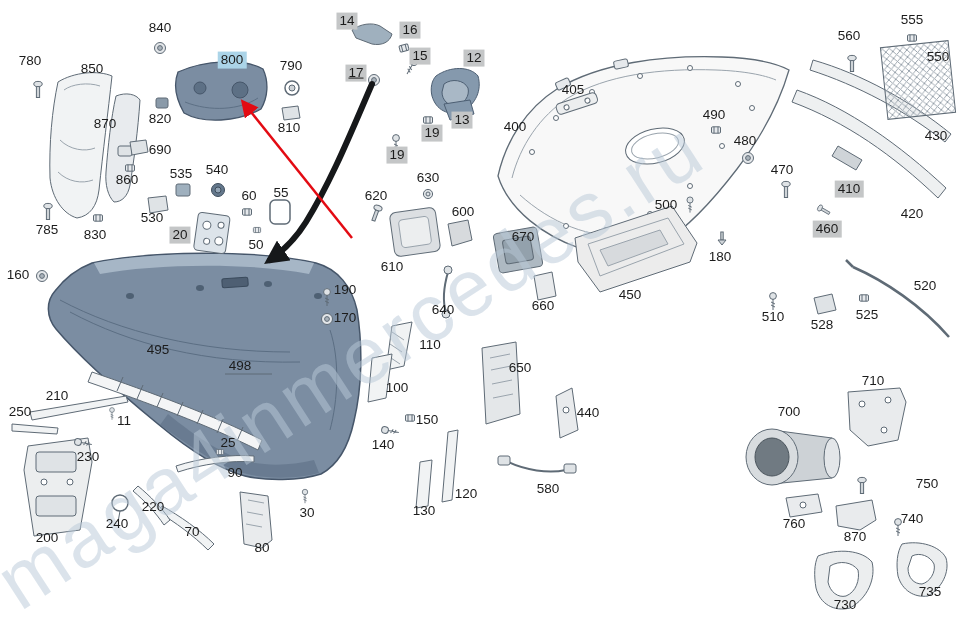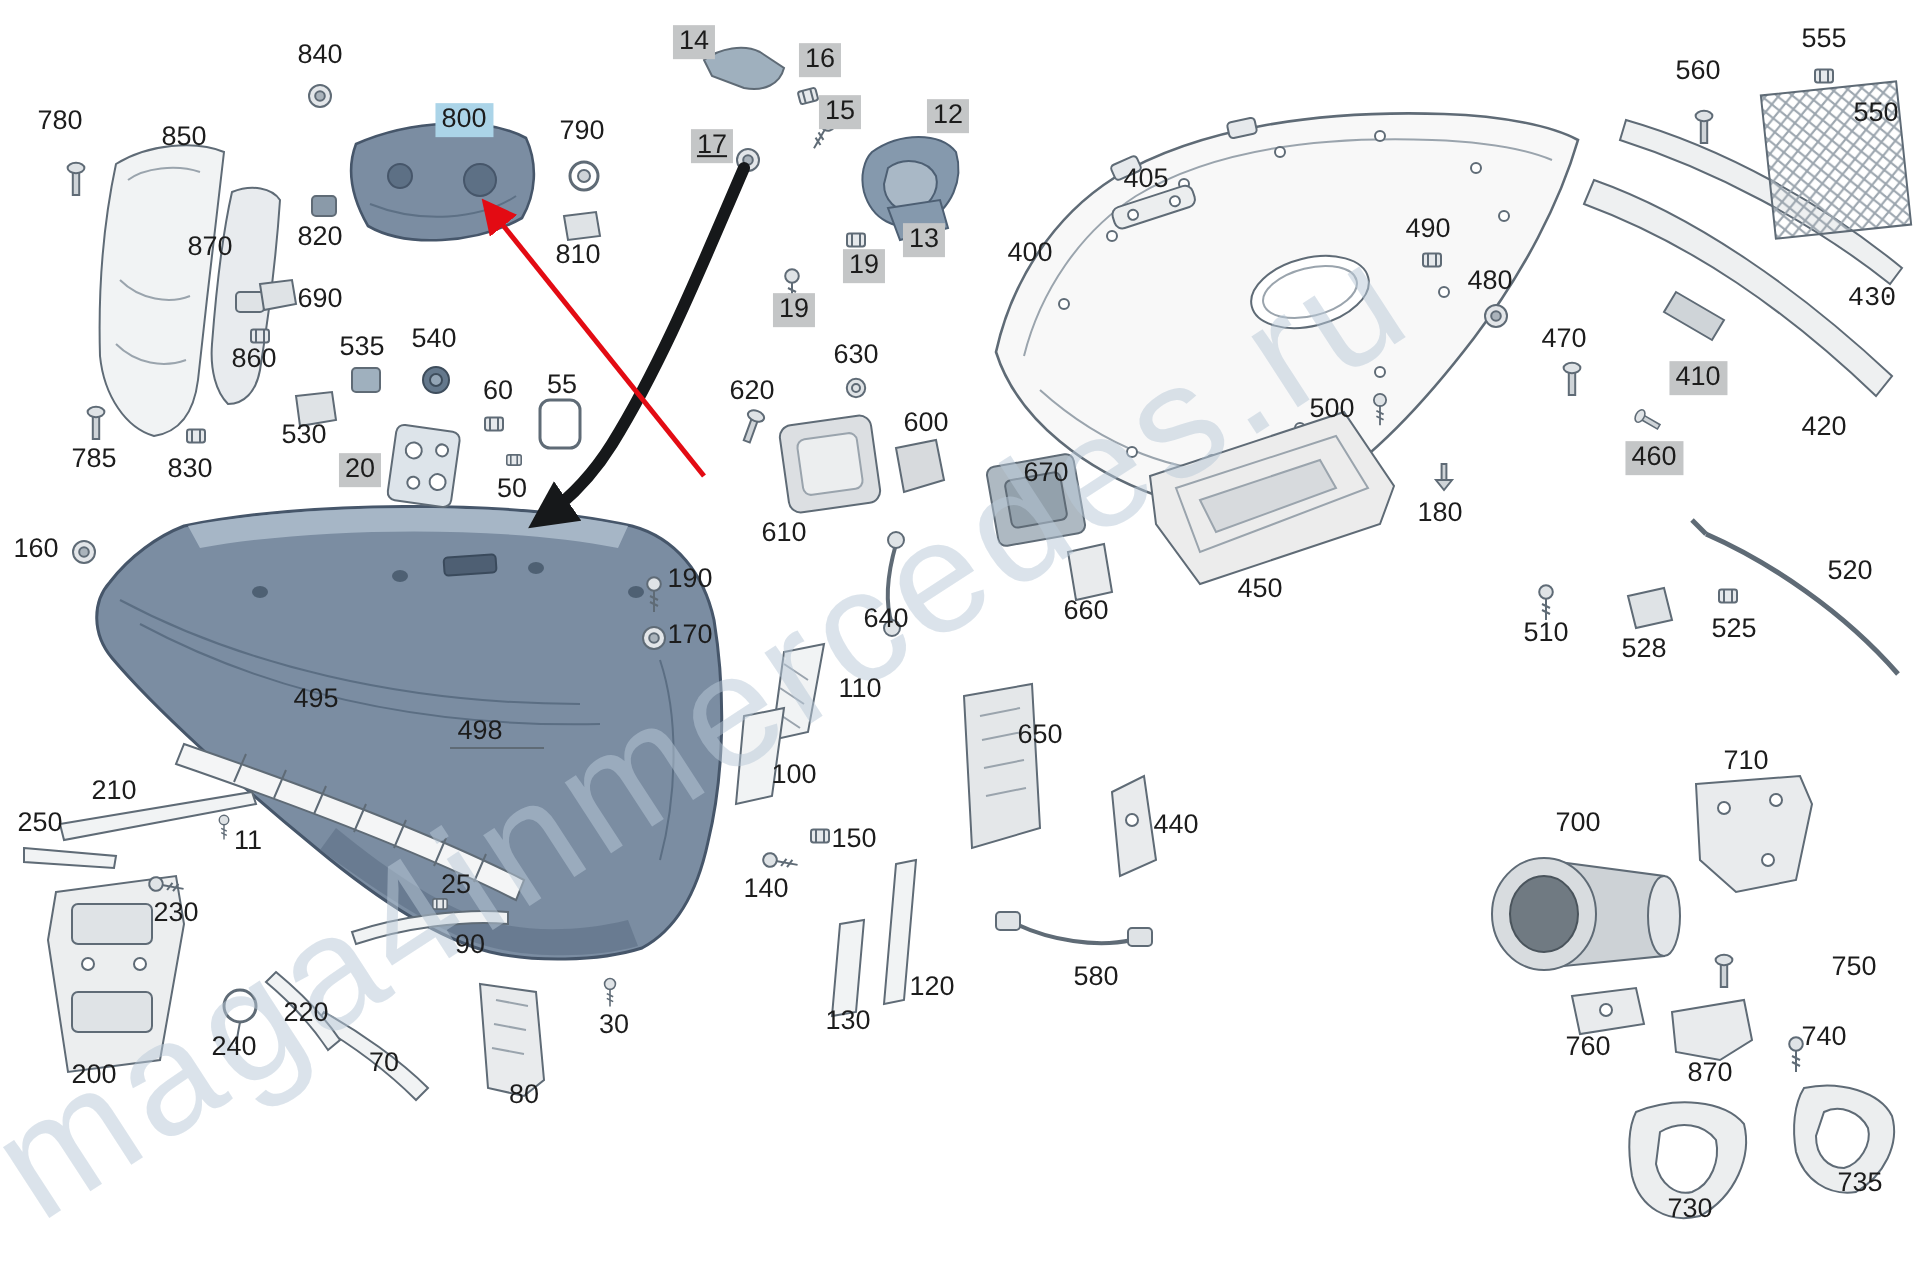--- a/index.html
+++ b/index.html
@@ -358,21 +358,21 @@
       <div class="part-label hl-gray" style="left: 356px; top: 73px; text-decoration: underline;">17</div>
       <div class="part-label" style="left: 573px; top: 90px;">405</div>
       <div class="part-label" style="left: 105px; top: 124px;">870</div>
       <div class="part-label" style="left: 160px; top: 119px;">820</div>
       <div class="part-label" style="left: 289px; top: 128px; text-align: center;">810</div>
       <div class="part-label hl-gray" style="left: 462px; top: 120px;">13</div>
       <div class="part-label hl-gray" style="left: 432px; top: 133px;">19</div>
       <div class="part-label" style="left: 515px; top: 127px;">400</div>
       <div class="part-label" style="left: 714px; top: 115px;">490</div>
       <div class="part-label" style="left: 745px; top: 141px;">480</div>
-      <div class="part-label" style="left: 936px; top: 151px; font-family: Liberation Mono, monospace;">430</div>
+      <div class="part-label" style="left: 936px; top: 136px;">430</div>
       <div class="part-label" style="left: 160px; top: 150px;">690</div>
       <div class="part-label hl-gray" style="left: 397px; top: 155px;">19</div>
       <div class="part-label" style="left: 127px; top: 180px;">860</div>
       <div class="part-label" style="left: 181px; top: 174px;">535</div>
       <div class="part-label" style="left: 217px; top: 170px;">540</div>
       <div class="part-label" style="left: 249px; top: 196px;">60</div>
       <div class="part-label" style="left: 281px; top: 193px;">55</div>
       <div class="part-label" style="left: 376px; top: 196px;">620</div>
       <div class="part-label" style="left: 428px; top: 178px;">630</div>
       <div class="part-label" style="left: 782px; top: 170px;">470</div>

